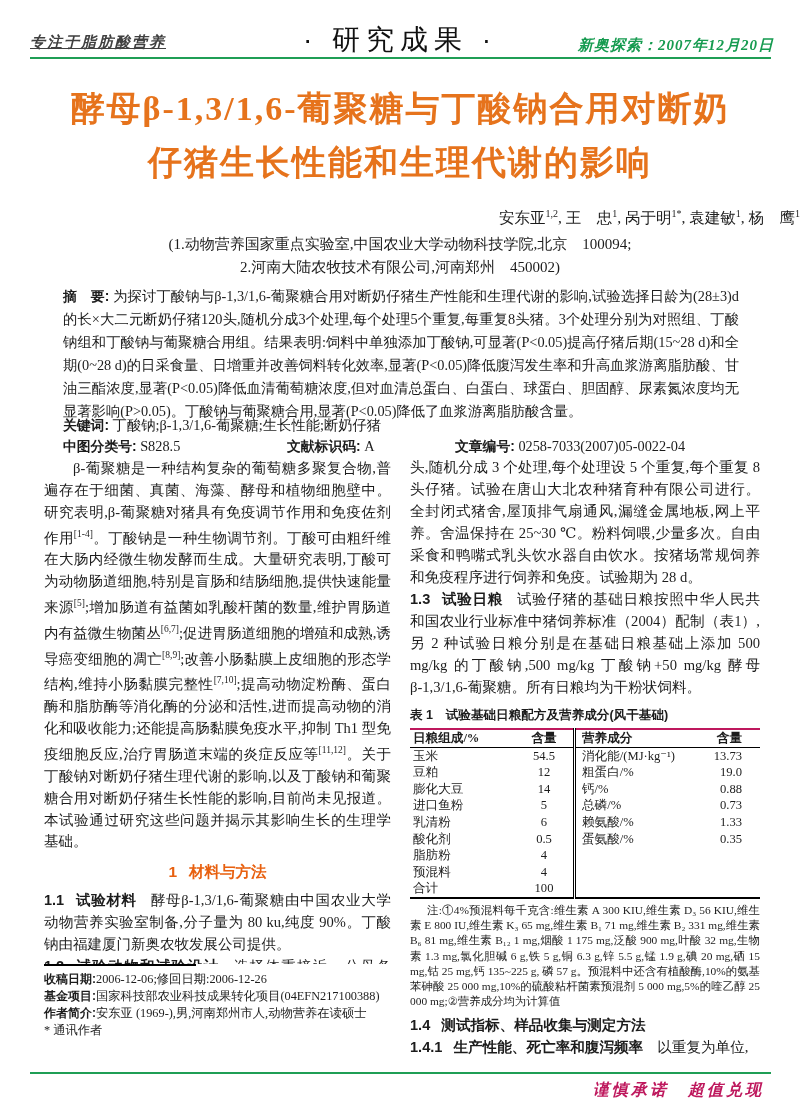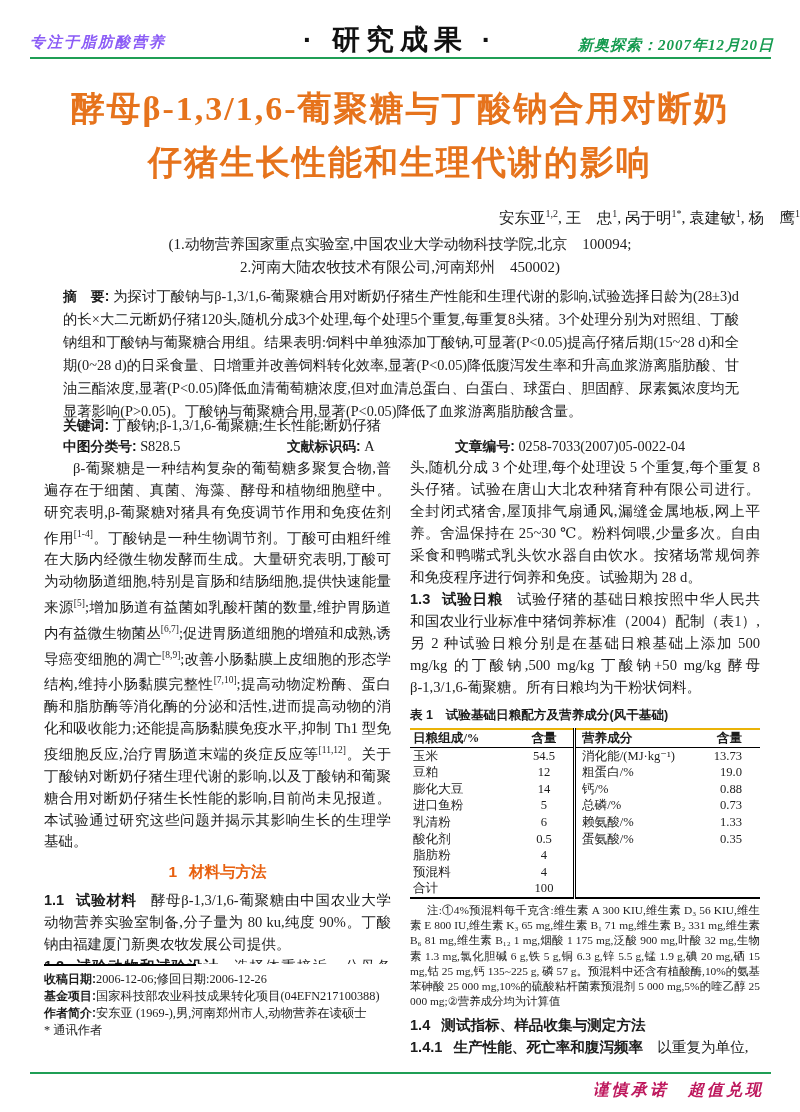--- a/index.html
+++ b/index.html
@@ -5,26 +5,26 @@
   * { margin:0; padding:0; box-sizing:border-box; }
   html,body { background:#ffffff; }
   .page {
     position:relative; width:800px; height:1112px; margin:0 auto;
     background:#ffffff; overflow:hidden; color:#1c1c1c;
     font-family:"Liberation Serif","DejaVu Serif",serif;
   }
   
   .slogan-left {
     position:absolute; left:30px; top:33px; font-size:15px;
-    font-style:italic; font-weight:bold; color:#8b5cf6; letter-spacing:2px;
+    font-style:italic; font-weight:bold; color:#404040; letter-spacing:2px;text-decoration:underline;
   }
   .banner {
     position:absolute; left:0; right:0; top:21px; text-align:center;
     font-family:"Liberation Sans","DejaVu Sans",sans-serif;
-    font-size:28px; font-weight:bold; letter-spacing:6px; color:#111;
+    font-size:28px; font-weight:normal; letter-spacing:6px; color:#111;
   }
   .slogan-right {
     position:absolute; right:26px; top:36px; font-size:15px;
     font-style:italic; font-weight:bold; color:#169b50; letter-spacing:1px;
   }
   .rule-top { position:absolute; left:30px; top:57px; width:741px; height:2.4px; background:#1f9e55; }
   .rule-bottom { position:absolute; left:30px; top:1072px; width:741px; height:2.2px; background:#1f9e55; }
   .footer-slogan {
     position:absolute; right:36px; top:1080px; font-size:16px;
     font-style:italic; font-weight:bold; color:#be185d; letter-spacing:3px;
@@ -73,21 +73,21 @@
   .footnote { position:absolute; left:44px; top:964px; width:356px; font-size:12.3px; line-height:17px; }
   .fn-divider { width:152px; border-top:2px solid #000; margin-bottom:5px; }
   .fn-label { font-weight:bold; font-family:"Liberation Sans","DejaVu Sans",sans-serif; font-size:12px; }
   
   .tbl-caption {
     text-align:left; font-weight:bold; font-size:12.6px; margin:6px 0 2px 0;
     font-family:"Liberation Sans","DejaVu Sans",sans-serif;
   }
   table.diet { width:100%; border-collapse:collapse; border-bottom:2px solid #000; font-size:12.6px; }
   table.diet th, table.diet td { padding:1px 3px; line-height:14.6px; text-align:left; font-weight:normal; }
-  table.diet thead th { font-weight:bold; border-top:2px solid #eab308; border-bottom:1.3px solid #000; }
+  table.diet thead th { font-weight:bold; border-top:2px solid #be185d; border-bottom:1.3px solid #000; }
   table.diet .c-amt { text-align:center; width:17%; }
   table.diet .c-nut { border-left:3px double #000; padding-left:6px; width:35%; }
   table.diet .c-val { text-align:right; padding-right:18px; width:18%; }
   .tbl-note { margin-top:4px; font-size:11.4px; line-height:15.2px; text-align:justify; text-indent:1.5em; }
 </style>
 </head>
 <body>
 
 <div class="page">
 

